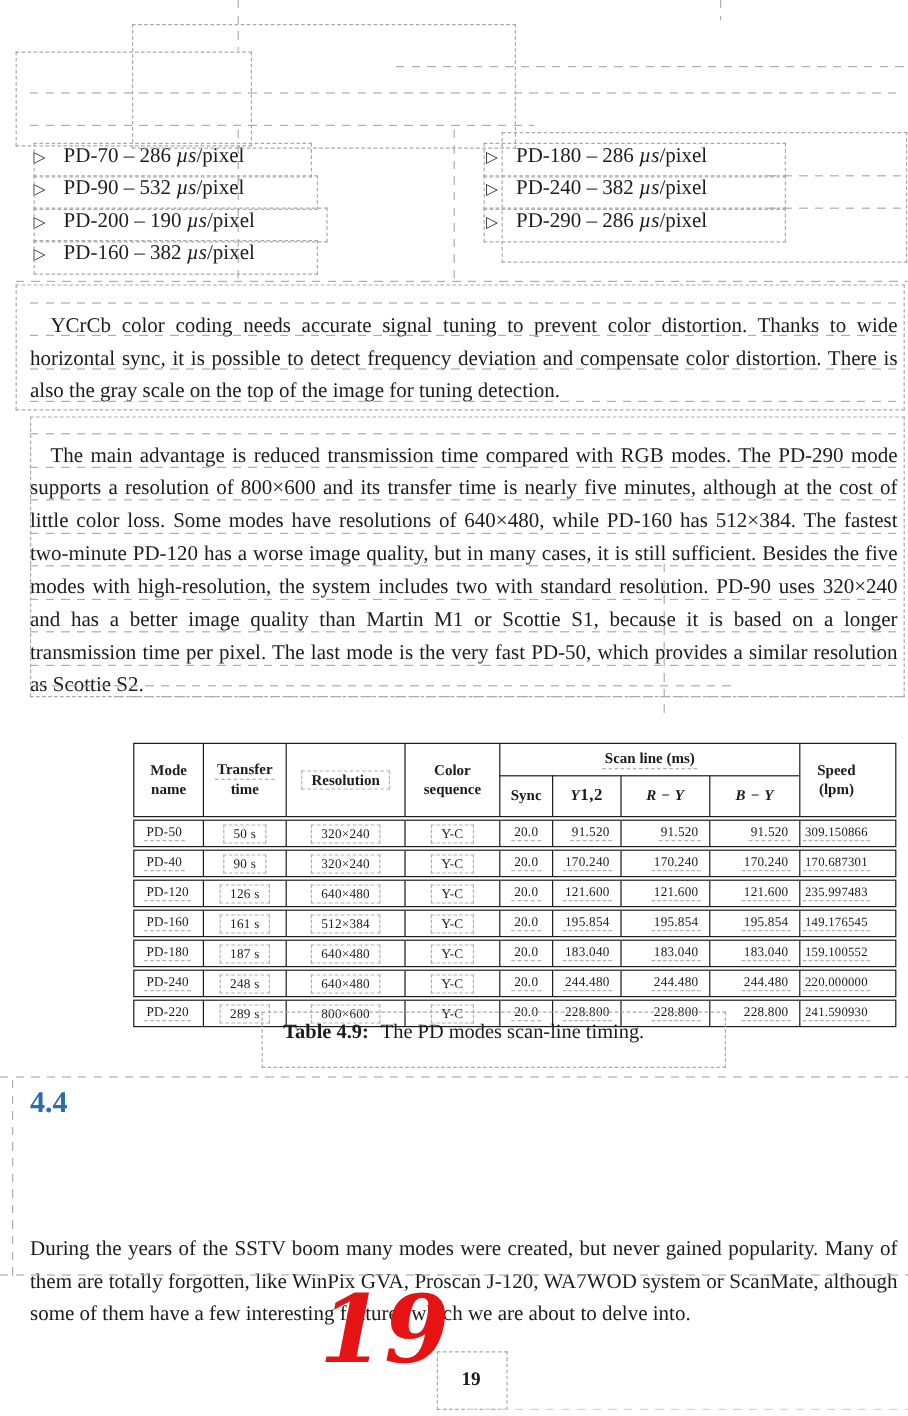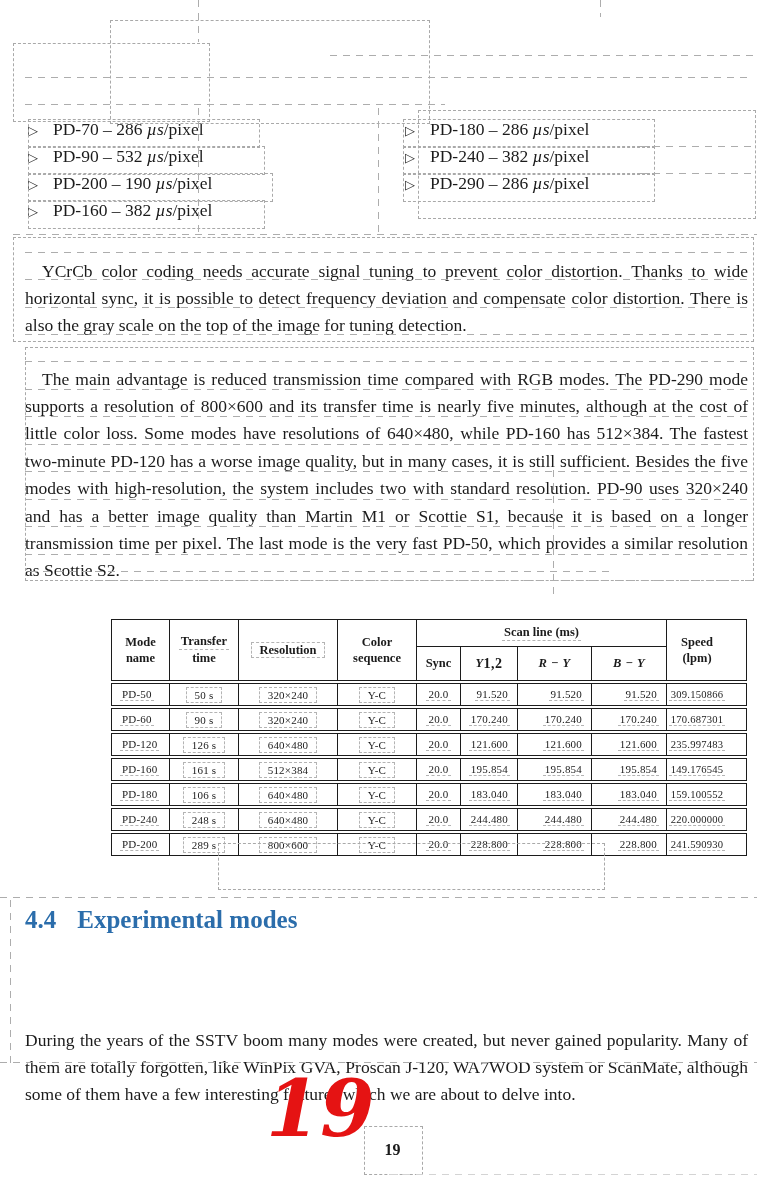--- a/index.html
+++ b/index.html
@@ -39,21 +39,21 @@
             font-size:11px;letter-spacing:0.2px;}
   .trow>div.c0{border-left:none;justify-content:flex-start;padding-left:8px;}
   .trow>div.c5,.trow>div.c6,.trow>div.c7{justify-content:flex-end;padding-right:7px;}
   .trow>div.c8{font-size:10.6px;}
   .dbox{border:1px dashed #b4b4b4;padding:0 8px;line-height:14px;}
   .dul{border-bottom:1px dashed #b4b4b4;padding:0 2px;}
   
   .caption{position:absolute;top:850px;left:25px;width:723px;text-align:center;font-size:17px;}
   .caption b{margin-right:10px;}
   .sechead{position:absolute;left:25px;top:906px;font-size:25px;font-weight:bold;display:flex;}
-  .secnum{margin-right:21px;}
+  .secnum{}
   .chapnum{position:absolute;left:266px;top:1070px;font-size:78px;line-height:1;
            font-weight:bold;font-style:italic;font-family:"DejaVu Serif",serif;}
   .pagenum{position:absolute;left:364px;top:1126px;width:57px;height:47px;line-height:47px;
            text-align:center;font-weight:bold;font-size:16px;}
   
   #overlay-layer{position:absolute;inset:0;pointer-events:none;}
   .ov{position:absolute;pointer-events:none;}
   .db{border:1px dashed #a9a9a9;}
   .dh{height:1px;background:repeating-linear-gradient(90deg,#adadad 0 7px,transparent 7px 13px);}
   .dh.light{background:repeating-linear-gradient(90deg,#d4d4d4 0 7px,transparent 7px 13px);}
@@ -165,21 +165,21 @@
       <div class="c7">
             <span class="dul">91.520</span>
           </div>
       <div class="c8">
             <span class="dul">309.150866</span>
           </div>
     </div>
 
     <div class="tgrid trow">
       <div class="c0">
-            <span class="dul">PD-60</span>
+            <span class="dul">PD-40</span>
           </div>
       <div class="c1">
             <span class="dbox">90 s</span>
           </div>
       <div class="c2">
             <span class="dbox">320×240</span>
           </div>
       <div class="c3">
             <span class="dbox">Y-C</span>
           </div>
@@ -258,21 +258,21 @@
       <div class="c8">
             <span class="dul">149.176545</span>
           </div>
     </div>
 
     <div class="tgrid trow">
       <div class="c0">
             <span class="dul">PD-180</span>
           </div>
       <div class="c1">
-            <span class="dbox">106 s</span>
+            <span class="dbox">187 s</span>
           </div>
       <div class="c2">
             <span class="dbox">640×480</span>
           </div>
       <div class="c3">
             <span class="dbox">Y-C</span>
           </div>
       <div class="c4">
             <span class="dul">20.0</span>
           </div>
@@ -315,21 +315,21 @@
       <div class="c7">
             <span class="dul">244.480</span>
           </div>
       <div class="c8">
             <span class="dul">220.000000</span>
           </div>
     </div>
 
     <div class="tgrid trow">
       <div class="c0">
-            <span class="dul">PD-200</span>
+            <span class="dul">PD-220</span>
           </div>
       <div class="c1">
             <span class="dbox">289 s</span>
           </div>
       <div class="c2">
             <span class="dbox">800×600</span>
           </div>
       <div class="c3">
             <span class="dbox">Y-C</span>
           </div>
@@ -345,24 +345,24 @@
       <div class="c7">
             <span class="dul">228.800</span>
           </div>
       <div class="c8">
             <span class="dul">241.590930</span>
           </div>
     </div>
   </div>
   </div>
 
+  <div class="caption"><b>Table 4.9:</b><span>The PD modes scan-line timing.</span></div>
 
   <div class="sechead" style="color: rgb(43, 109, 171);">
     <span class="secnum">4.4</span>
-    <span>Experimental modes</span>
   </div>
 
   <p class="para p-exp">During the years of the SSTV boom many modes were created, but never gained popularity. Many of them are totally forgotten, like WinPix GVA, Proscan J-120, WA7WOD system or ScanMate, although some of them have a few interesting features which we are about to delve into.</p>
 
   <div class="chapnum" style="color: rgb(229, 19, 19);">19</div>
   <div class="pagenum">19</div>
 
   <div id="overlay-layer">
       <div class="ov db" style="left: 110px; top: 20px; width: 318px; height: 102px;"></div>
       <div class="ov db" style="left: 13px; top: 43px; width: 195px; height: 77px;"></div>

